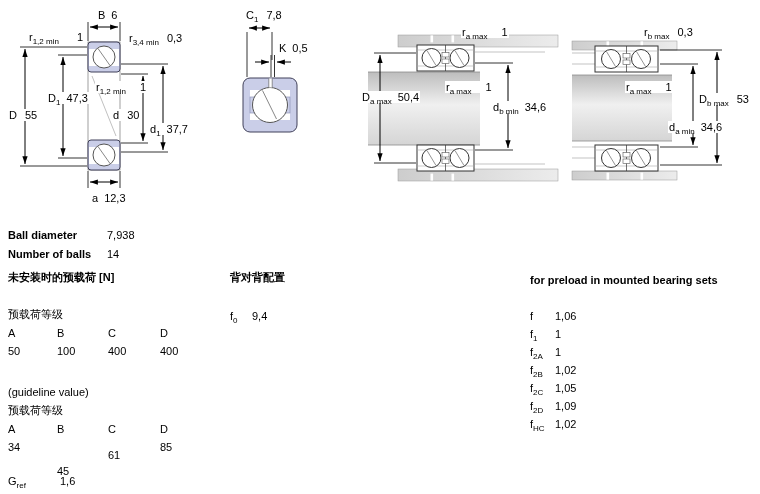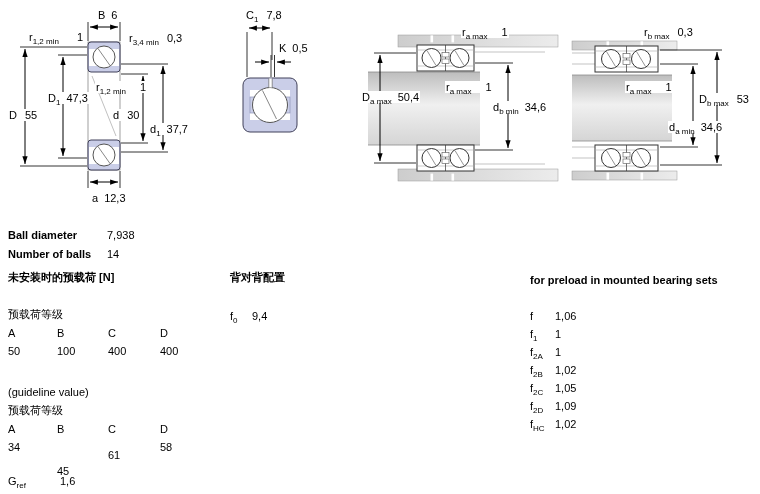--- a/index.html
+++ b/index.html
@@ -273,21 +273,21 @@
 
   <div class="t" style="left:8px;top:386px">(guideline value)</div>
   <div class="t" style="left:8px;top:404px">预载荷等级</div>
   <div class="t" style="left:8px;top:423px">A</div>
   <div class="t" style="left:57px;top:423px">B</div>
   <div class="t" style="left:108px;top:423px">C</div>
   <div class="t" style="left:160px;top:423px">D</div>
   <div class="t" style="left:8px;top:441px">34</div>
   <div class="t" style="left:57px;top:465px">45</div>
   <div class="t" style="left:108px;top:449px">61</div>
-  <div class="t" style="left:160px;top:441px">58</div>
+  <div class="t" style="left:160px;top:441px">85</div>
 
   <div class="t frow" style="left:8px;top:475px">
       <span class="fl fl3">
         <span>G</span>
         <span class="ds">ref</span>
       </span>
       <span>1,6</span>
     </div>
 
   <div class="t b" style="left:230px;top:271px">背对背配置</div>

